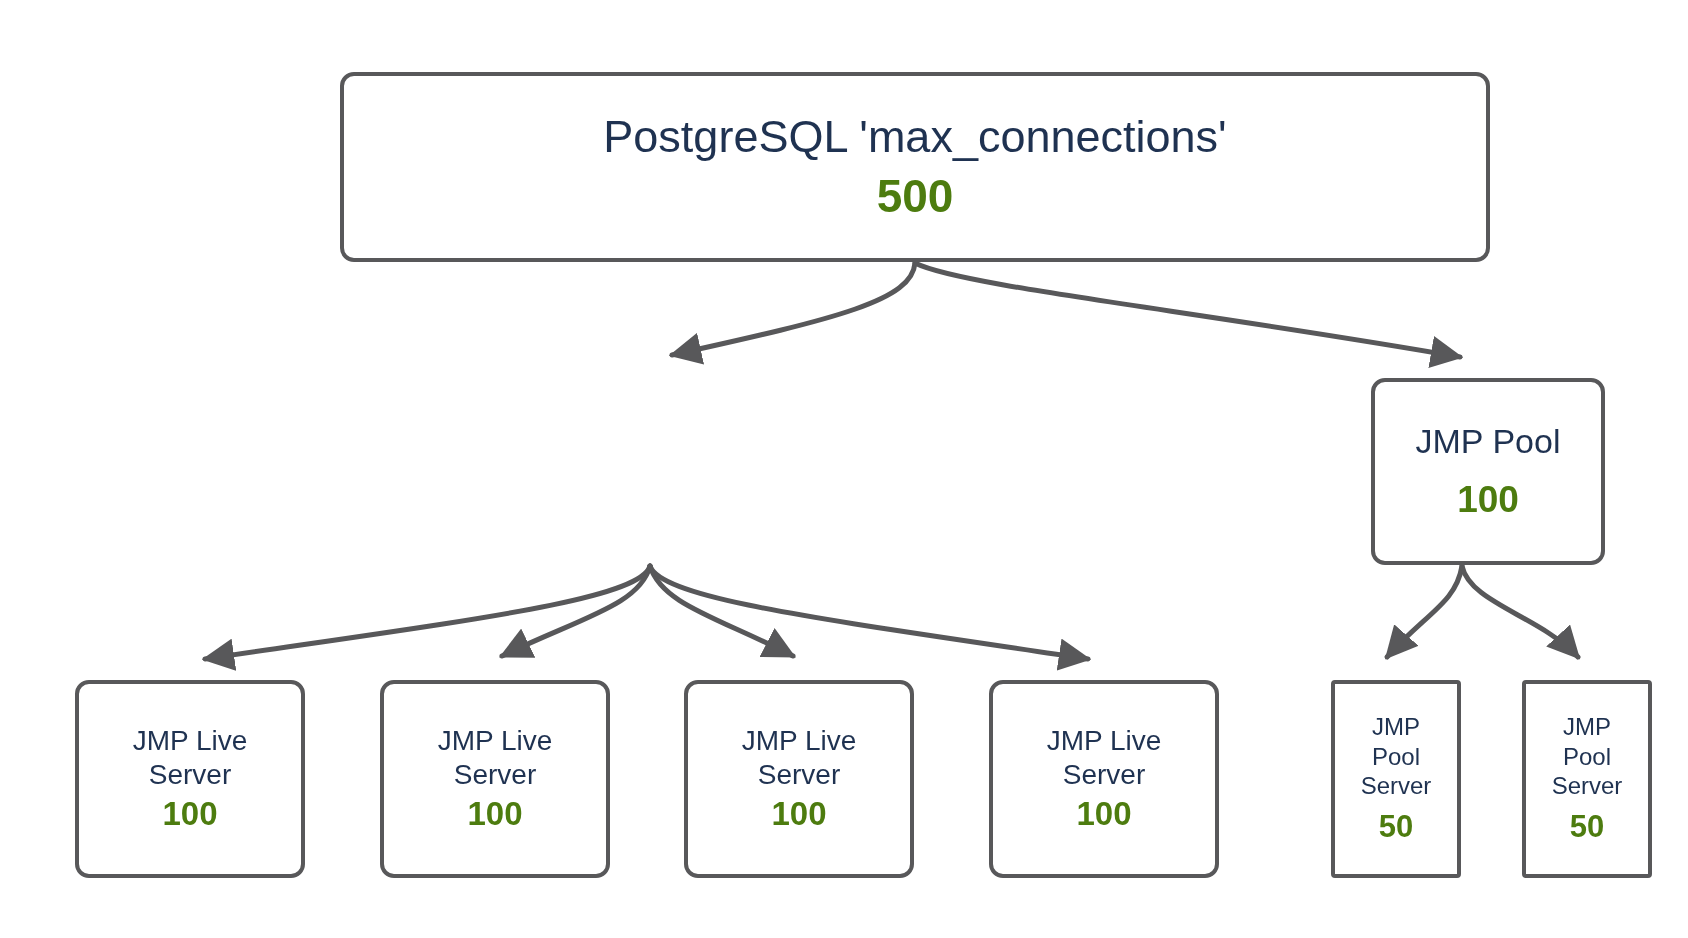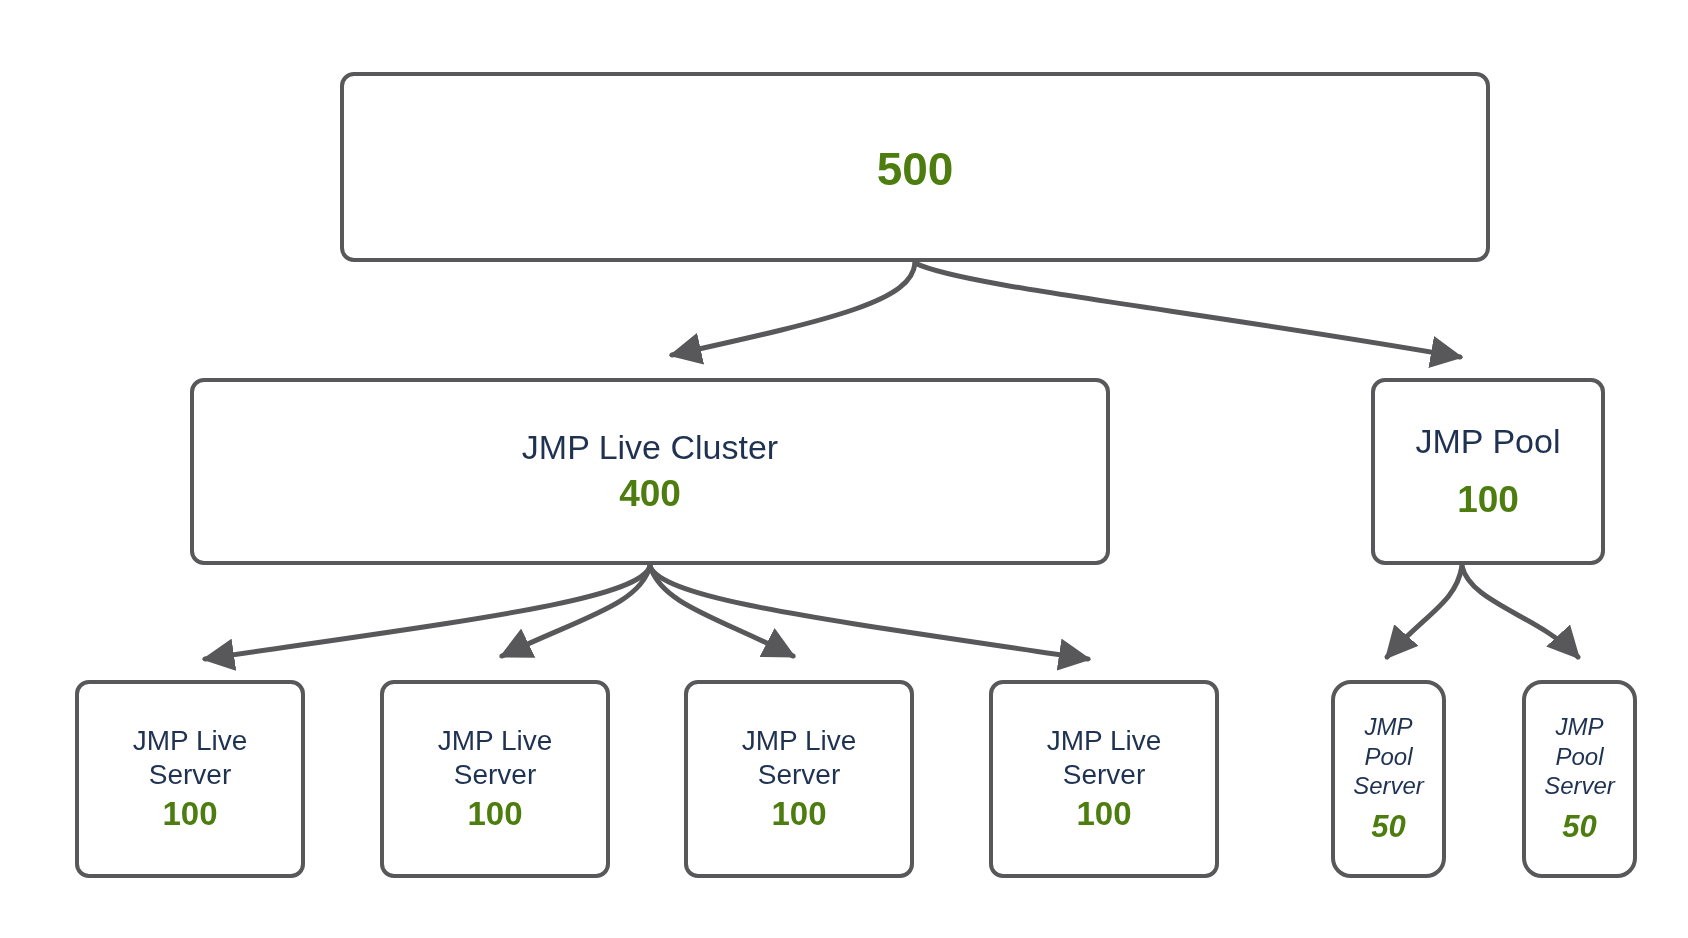--- a/index.html
+++ b/index.html
@@ -48,21 +48,21 @@
   #node-pool .value{font-size:37px;margin-top:4px;}
   
   .live-server{top:680px;width:230px;height:198px;justify-content:center;}
   .live-server .label{font-size:28px;}
   .live-server .value{font-size:33px;margin-top:3px;}
   #node-ls1{left:75px;}
   #node-ls2{left:380px;}
   #node-ls3{left:684px;}
   #node-ls4{left:989px;}
   
-  .pool-server{top:680px;width:115px;height:198px;border-radius:20px;font-style:italic;}
+  .pool-server{top:680px;width:130px;height:198px;border-radius:4px;}
   .pool-server .label{font-size:24px;}
   .pool-server .value{font-size:31px;margin-top:9px;}
   #node-ps1{left:1331px;}
   #node-ps2{left:1522px;}
 </style>
 </head>
 <body>
 
 <div id="canvas">
 
@@ -82,27 +82,24 @@
       <path d="M 650 566 C 640 605 580 618 502 656"></path>
       <path d="M 650 566 C 662 605 720 618 793 656"></path>
       <path d="M 650 566 C 662 600 830 620 1088 659"></path>
 
       <path d="M 1462 566 C 1456 603 1425 614 1387 657"></path>
       <path d="M 1462 566 C 1470 603 1540 616 1578 657"></path>
     </g>
   </svg>
 
   <div class="node" id="node-root">
+    <div class="label">PostgreSQL 'max_connections'</div>
     <div class="value">500</div>
   </div>
 
-  <div class="node" id="node-cluster">
-    <div class="label">JMP Live Cluster</div>
-    <div class="value">400</div>
-  </div>
 
   <div class="node" id="node-pool">
     <div class="label">JMP Pool</div>
     <div class="value">100</div>
   </div>
 
   <div class="node live-server" id="node-ls1">
     <div class="label">JMP Live
 Server</div>
     <div class="value">100</div>

